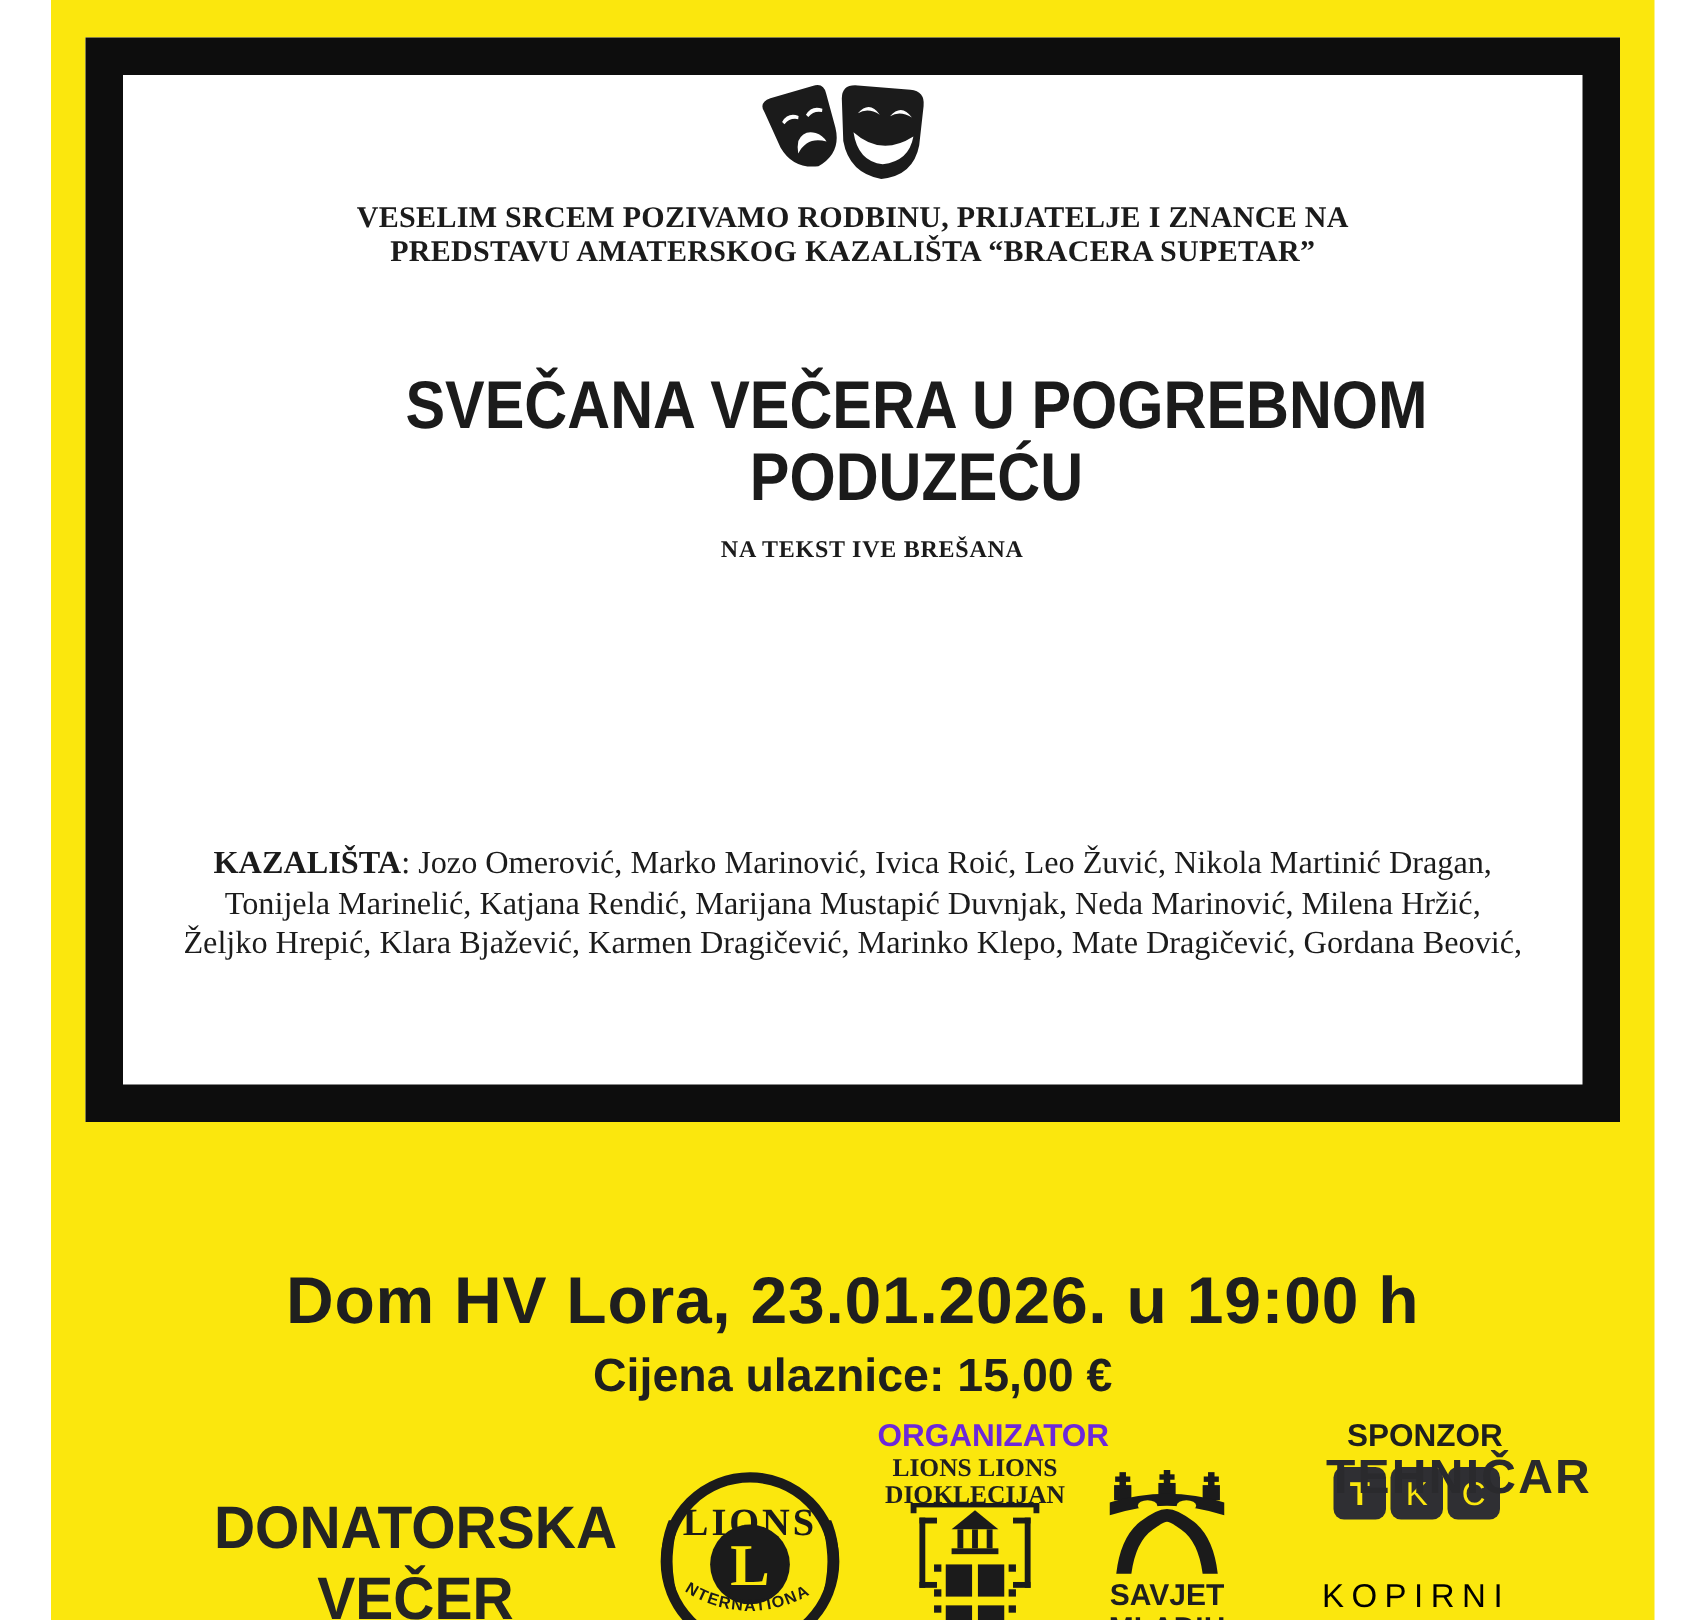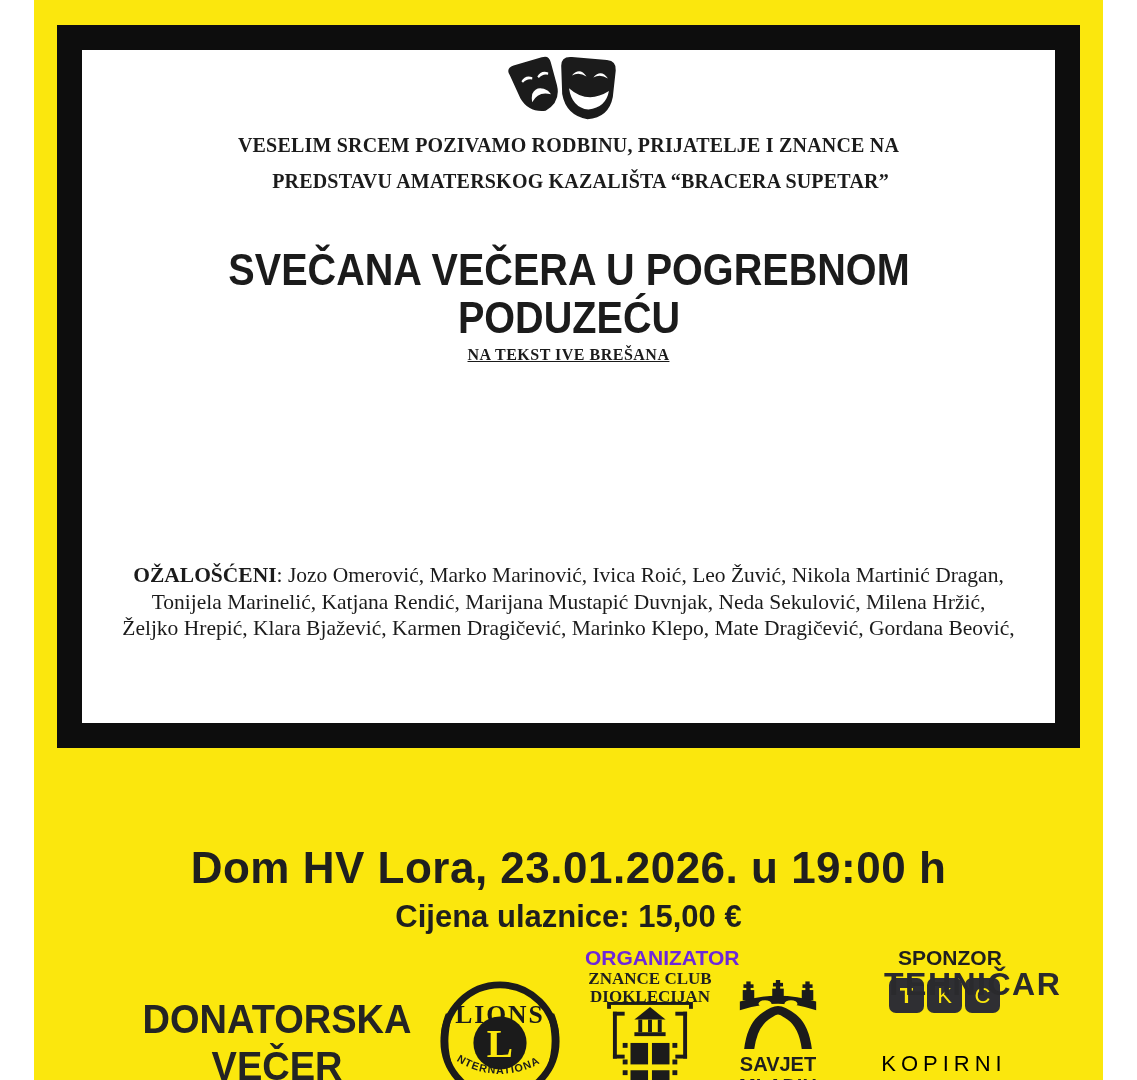--- a/index.html
+++ b/index.html
@@ -10,27 +10,27 @@
   
   .card{position:absolute;left:57px;top:25px;width:1023px;height:723px;
         box-sizing:border-box;border:25px solid #0d0d0d;background:#ffffff;}
   .card .abs{position:absolute;left:0;width:973px;text-align:center;color:#1b1b1b;}
 
   .masks-wrap{position:absolute;left:0;top:6px;width:973px;text-align:center;}
 
   .intro-line{font-family:Liberation Serif, serif;font-size:20px;
               font-weight:600;letter-spacing:.2px;color:#222;}
   .intro-1{top:84px;}
-  .intro-2{top:120px;padding-left:12px;}
+  .intro-2{top:107px;}
 
-  .play-title{top:196px;font-weight:700;font-size:45px;line-height:48px;color:#1b1b1b;}
+  .play-title{top:196px;font-weight:700;font-size:45px;line-height:48px;color:#1b1b1b;margin-left:42px;}
   .play-title .condense{display:inline-block;transform:scaleX(.88);transform-origin:center;
                         max-width:780px;}
-  .play-subtitle{top:296px;font-family:"Liberation Serif","DejaVu Serif",serif;
-                 font-size:16px;font-weight:700;letter-spacing:.5px;text-decoration:underline;}
+  .play-subtitle{top:308px;font-family:"Liberation Serif","DejaVu Serif",serif;
+                 font-size:16px;font-weight:700;letter-spacing:.5px;padding-left:13px;}
 
   .mourners{top:512px;font-family:"Liberation Serif","DejaVu Serif",serif;
             font-size:21.5px;line-height:26.5px;color:#1b1b1b;}
   .mourners b{font-weight:700;}
 
   
   .yellow-text{position:absolute;left:34px;width:1069px;text-align:center;color:#1f1f1f;margin-top:48px;}
   .venue-line{top:795px;font-size:44px;font-weight:800;letter-spacing:.5px;}
   .price-line{top:851px;font-size:31px;font-weight:800;}
 
@@ -92,22 +92,22 @@
     <div class="abs intro-line intro-1">VESELIM SRCEM POZIVAMO RODBINU, PRIJATELJE I ZNANCE NA</div>
     <div class="abs intro-line intro-2">PREDSTAVU AMATERSKOG KAZALIŠTA “BRACERA SUPETAR”</div>
 
     <div class="abs play-title">
       <span class="condense">SVEČANA VEČERA U POGREBNOM PODUZEĆU</span>
     </div>
 
     <div class="abs play-subtitle">NA TEKST IVE BREŠANA</div>
 
     <div class="abs mourners">
-      <div><b>OŽALOŠĆENI</b><span>: Jozo Omerović, Marko Marinović, Ivica Roić, Leo Žuvić, Nikola Martinić Dragan,</span></div>
-      <div>Tonijela Marinelić, Katjana Rendić, Marijana Mustapić Duvnjak, Neda Sekulović, Milena Hržić,</div>
+      <div><b>KAZALIŠTA</b><span>: Jozo Omerović, Marko Marinović, Ivica Roić, Leo Žuvić, Nikola Martinić Dragan,</span></div>
+      <div>Tonijela Marinelić, Katjana Rendić, Marijana Mustapić Duvnjak, Neda Marinović, Milena Hržić,</div>
       <div>Željko Hrepić, Klara Bjažević, Karmen Dragičević, Marinko Klepo, Mate Dragičević, Gordana Beović,</div>
     </div>
   </div>
 
   <div class="yellow-text venue-line">Dom HV Lora, 23.01.2026. u 19:00 h</div>
   <div class="yellow-text price-line">Cijena ulaznice: 15,00 €</div>
 
   <div class="donator">
     <span class="condense">DONATORSKA VEČER</span>
   </div>
@@ -123,21 +123,21 @@
       <defs>
           <path id="intlArc" d="M24 86 A80 80 0 0 0 106 86" fill="none"></path>
         </defs>
       <text font-size="11" font-weight="bold" fill="#1b1b1b" letter-spacing="1">
         <textPath href="#intlArc" startOffset="50%" text-anchor="middle">INTERNATIONAL</textPath>
       </text>
     </svg>
   </div>
 
   <div class="org-heading">ORGANIZATOR</div>
-  <div class="org-name">ZNANCE CLUB DIOKLECIJAN</div>
+  <div class="org-name">LIONS LIONS DIOKLECIJAN</div>
 
   <div class="tower-logo">
     <svg width="96" height="78" viewBox="0 0 96 80" aria-hidden="true">
       <g fill="#1b1b1b">
         <rect x="6" y="0" width="84" height="3"></rect>
         <rect x="4" y="0" width="4" height="7"></rect>
           <rect x="88" y="0" width="4" height="7"></rect>
         <rect x="10" y="10" width="12" height="4"></rect>
           <rect x="10" y="10" width="4" height="48"></rect>
           <rect x="10" y="54" width="12" height="4"></rect>

